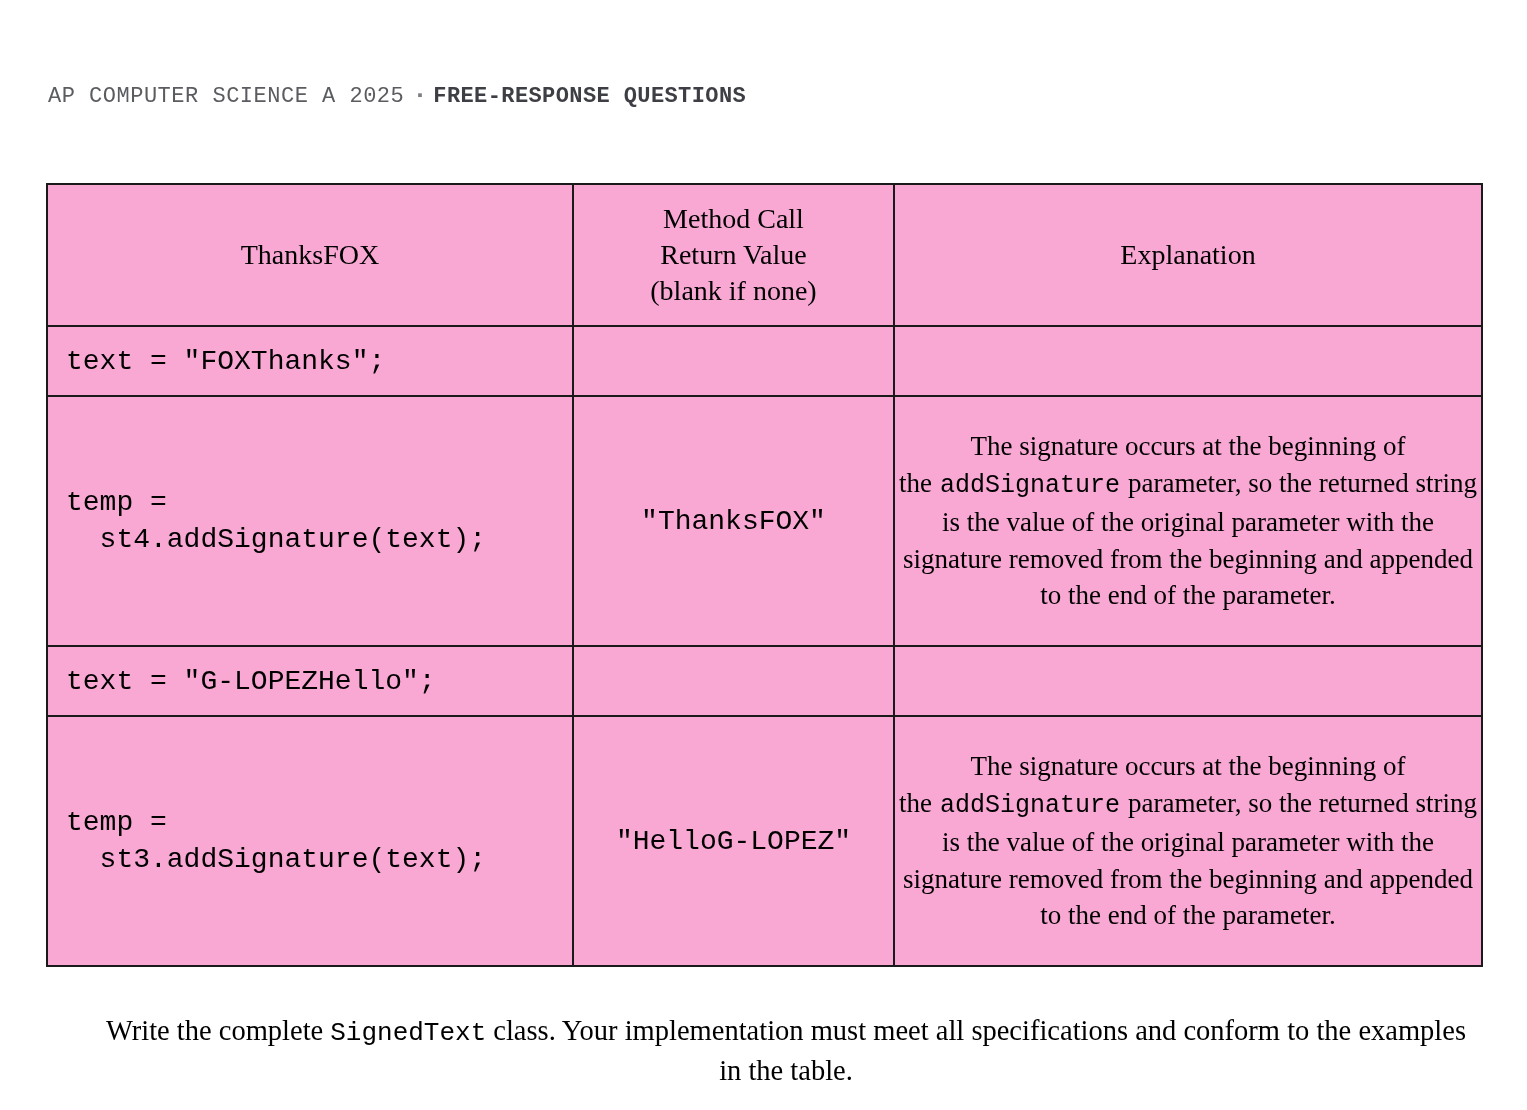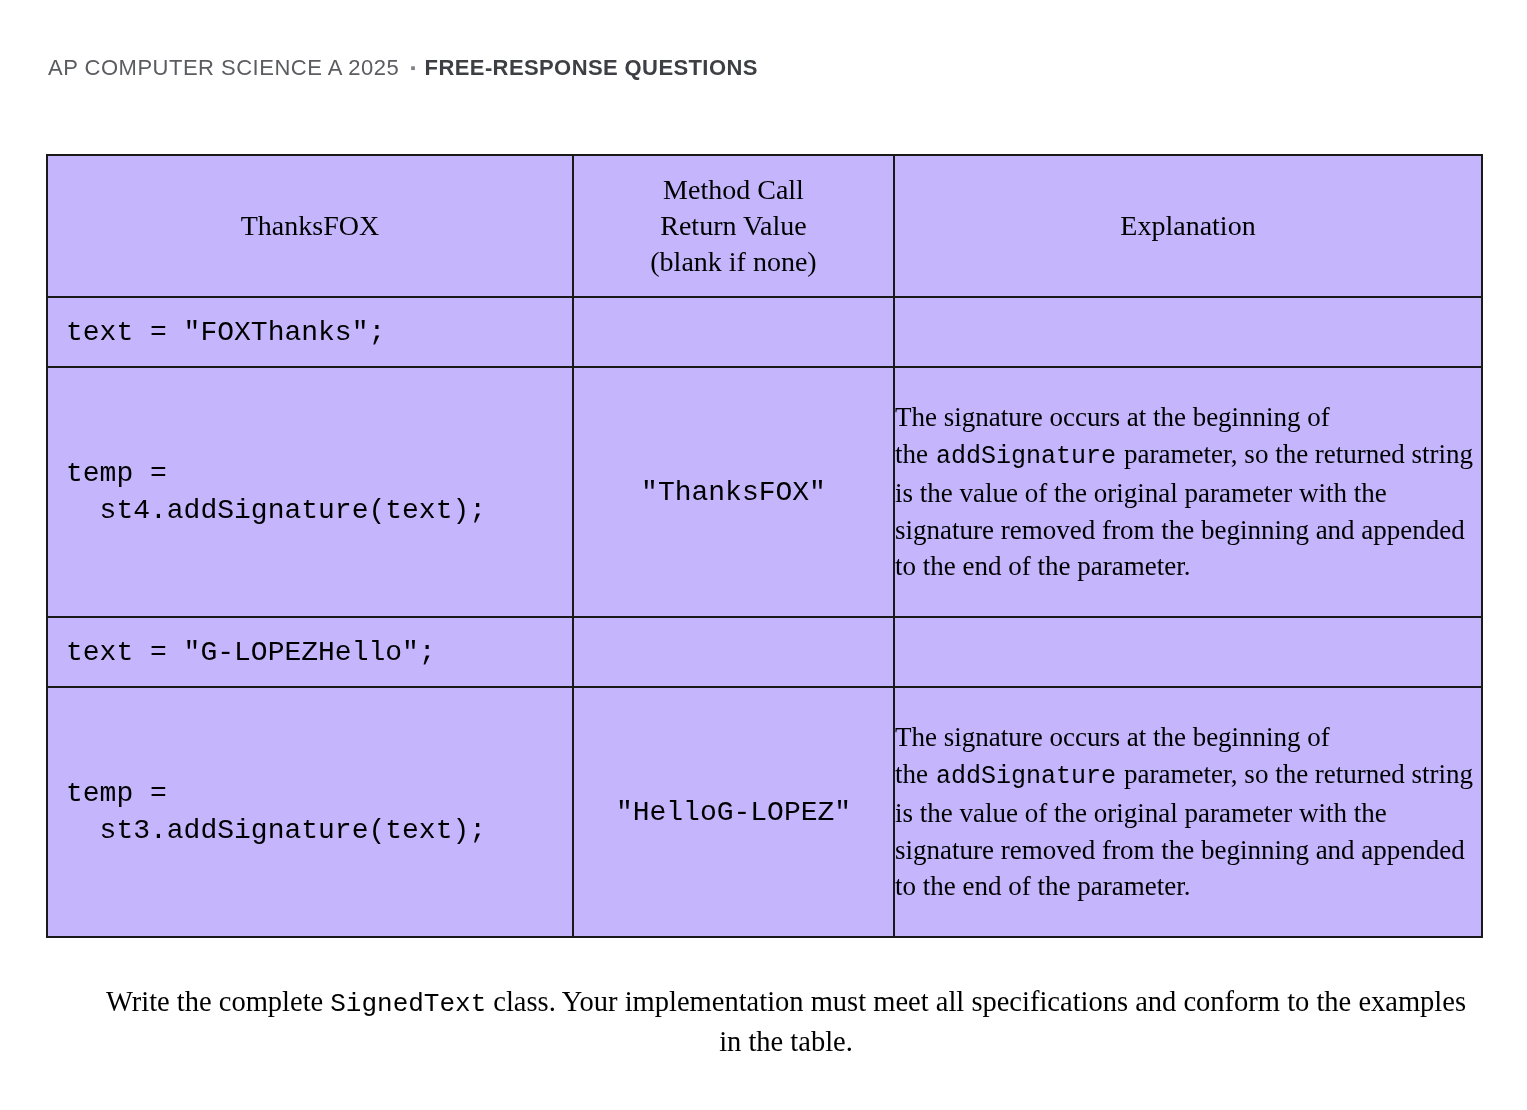--- a/index.html
+++ b/index.html
@@ -12,24 +12,25 @@
     width: 1527px;
     height: 1110px;
     position: relative;
     font-family: "Liberation Serif", serif;
     color: #000000;
   }
 
   
   .page-header {
     padding: 55px 8px 0 48px;
-    font-family: Liberation Sans, sans-serif;
+    font-family: Liberation Mono, monospace;
     font-size: 22px;
     line-height: 26px;
     white-space: nowrap;
+    margin-top: 29px;
   }
   .page-header .course {
     color: #5a5c60;
     font-weight: 400;
     letter-spacing: 0.5px;
   }
   .page-header .sep {
     color: #7d8084;
     font-size: 15px;
     margin: 0 9px 0 11px;
@@ -44,21 +45,21 @@
   
   table.qtable {
     border-collapse: collapse;
     table-layout: fixed;
     width: 1435px;
     margin: 73px 0 0 46px;
   }
   table.qtable td, table.qtable th {
     border: 2px solid #1a1a1a;
     padding: 0;
-    background: #c4b5fd;
+    background: #f9a8d4;
   }
   col.c-statement { width: 526px; }
   col.c-return    { width: 321px; }
   col.c-expl      { width: 588px; }
 
   tr.hdr-row   { height: 142px; }
   tr.short-row { height: 70px;  }
   tr.tall-row  { height: 250px; }
 
   th.head-cell {
@@ -88,21 +89,21 @@
     text-align: center;
     font-family: "Liberation Mono", monospace;
     font-size: 28px;
   }
 
   td.expl-cell {
     vertical-align: middle;
     padding: 14px 14px 14px 16px;
     font-size: 27px;
     line-height: 36.5px;
-    text-align: left;
+    text-align: center;
   }
   .inline-code {
     font-family: "Liberation Mono", monospace;
     font-size: 25px;
     padding: 0 8px;
   }
 
   
   .footer-para {
     margin: 45px 60px 0 97px;

